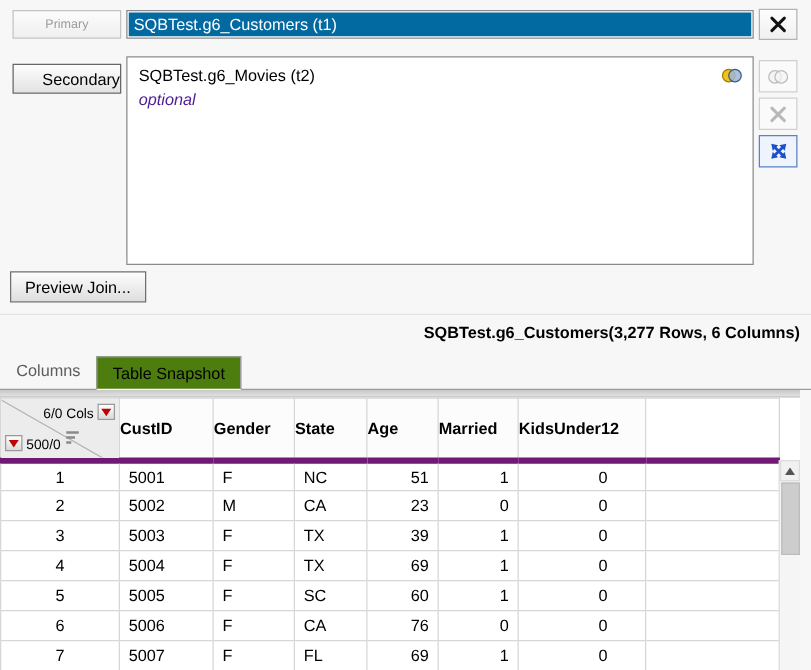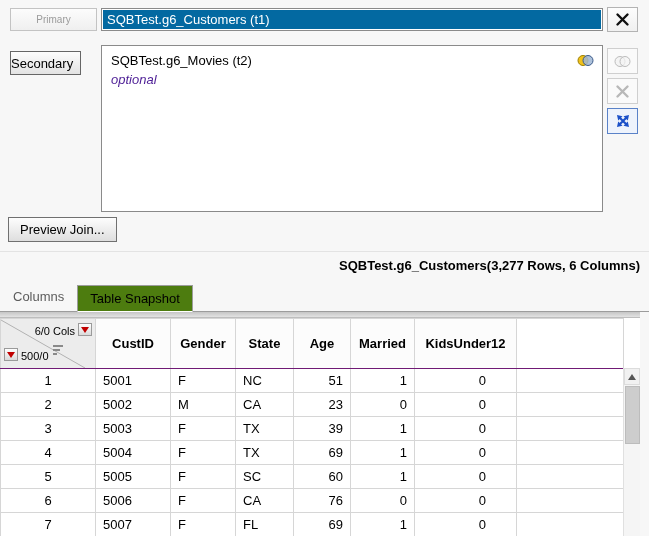--- a/index.html
+++ b/index.html
@@ -17,23 +17,23 @@
     white-space:nowrap;overflow:hidden}
   .iconbtn{position:absolute;width:31px;height:26px;display:flex;align-items:center;justify-content:center;
     border:1px solid #b3b3b3;background:linear-gradient(#fdfdfd,#f0f0f0);cursor:pointer}
   .iconbtn.dis{border-color:#cfcfcf;background:#fafafa;cursor:default}
   .iconbtn.blue{border-color:#5a82c8;background:#eef3fc}
   #btn-remove-primary{left:607px;top:7px;height:25px}
   #btn-join-venn{left:607px;top:48px}
   #btn-join-remove{left:607px;top:78px}
   #btn-join-editor{left:607px;top:108px}
 
-  .secondary-btn{position:absolute;left:10px;top:51px;width:71px;height:24px;
+  .secondary-btn{position:absolute;left:10px;top:51px;width:87px;height:24px;
     border:1px solid #666;background:linear-gradient(#fdfdfd,#e3e3e3);
-    color:#000;text-align:left;font-size:13px;font-family:inherit;cursor:pointer}
+    color:#000;text-align:right;font-size:13px;font-family:inherit;cursor:pointer}
   .secondary-list{position:absolute;left:101px;top:45px;width:502px;height:167px;
     background:#fff;border:1px solid #8a8a8a;padding-top:4px;overflow:hidden}
   .list-item{display:flex;align-items:center;height:21px;padding:0 7px 0 9px;cursor:default}
   .list-item .li-label{flex:1;white-space:nowrap;overflow:hidden}
   .venn-wrap{display:flex;align-items:center;cursor:pointer}
   .optional-item{color:#4c1d95;font-style:italic;height:21px;padding:1px 9px}
 
   .preview-btn{position:absolute;left:8px;top:217px;height:25px;padding:0 11px;
     border:1px solid #707070;background:linear-gradient(#fdfdfd,#dedede);
     font-size:13px;font-family:inherit;cursor:pointer}
@@ -46,22 +46,22 @@
     align-items:flex-end;border-bottom:1px solid #9c9c9c;background:#f7f7f7}
   .tab{height:27px;line-height:25px;padding:0 12px;color:#5c5c5c;cursor:pointer;margin-left:1px}
   .tab.active{background:#4d7c0f;border:1px solid #9c9c9c;border-bottom:1px solid #fff;
     margin-bottom:-1px;color:#000}
 
   
   .table-wrap{position:absolute;left:0;top:312px;width:640px;height:224px;background:#fff;overflow:hidden}
   .top-strip{height:6px;background:linear-gradient(#c6c6c6,#e2e2e2);border-bottom:1px solid #bdbdbd}
   table.grid{border-collapse:collapse;table-layout:fixed;width:623px}
   .grid th,.grid td{border:1px solid #d6d6d6;font-size:13px;font-weight:normal;overflow:hidden;white-space:nowrap}
-  .grid thead th{height:50px;background:#fcfcfc;border-bottom:1px solid #701a75;
-    font-weight:bold;text-align:center;vertical-align:middle;cursor:pointer}
+  .grid thead th{height:50px;background:#fcfcfc;border-bottom:5px solid #701a75;
+    font-weight:bold;text-align:left;vertical-align:middle;cursor:pointer}
   .grid th.corner{background:#ececec;position:relative;padding:0;cursor:default}
   .grid th.fillerh{background:#fff;cursor:default}
   .grid td{height:24px;padding:0 7px}
   td.rownum{text-align:center;cursor:pointer}
   td.cl{text-align:left}
   td.cr{text-align:right}
   td.ck{text-align:right;padding-right:30px}
   td.fillcell{background:#fff}
 
   .corner .diag{position:absolute;left:0;top:0}

